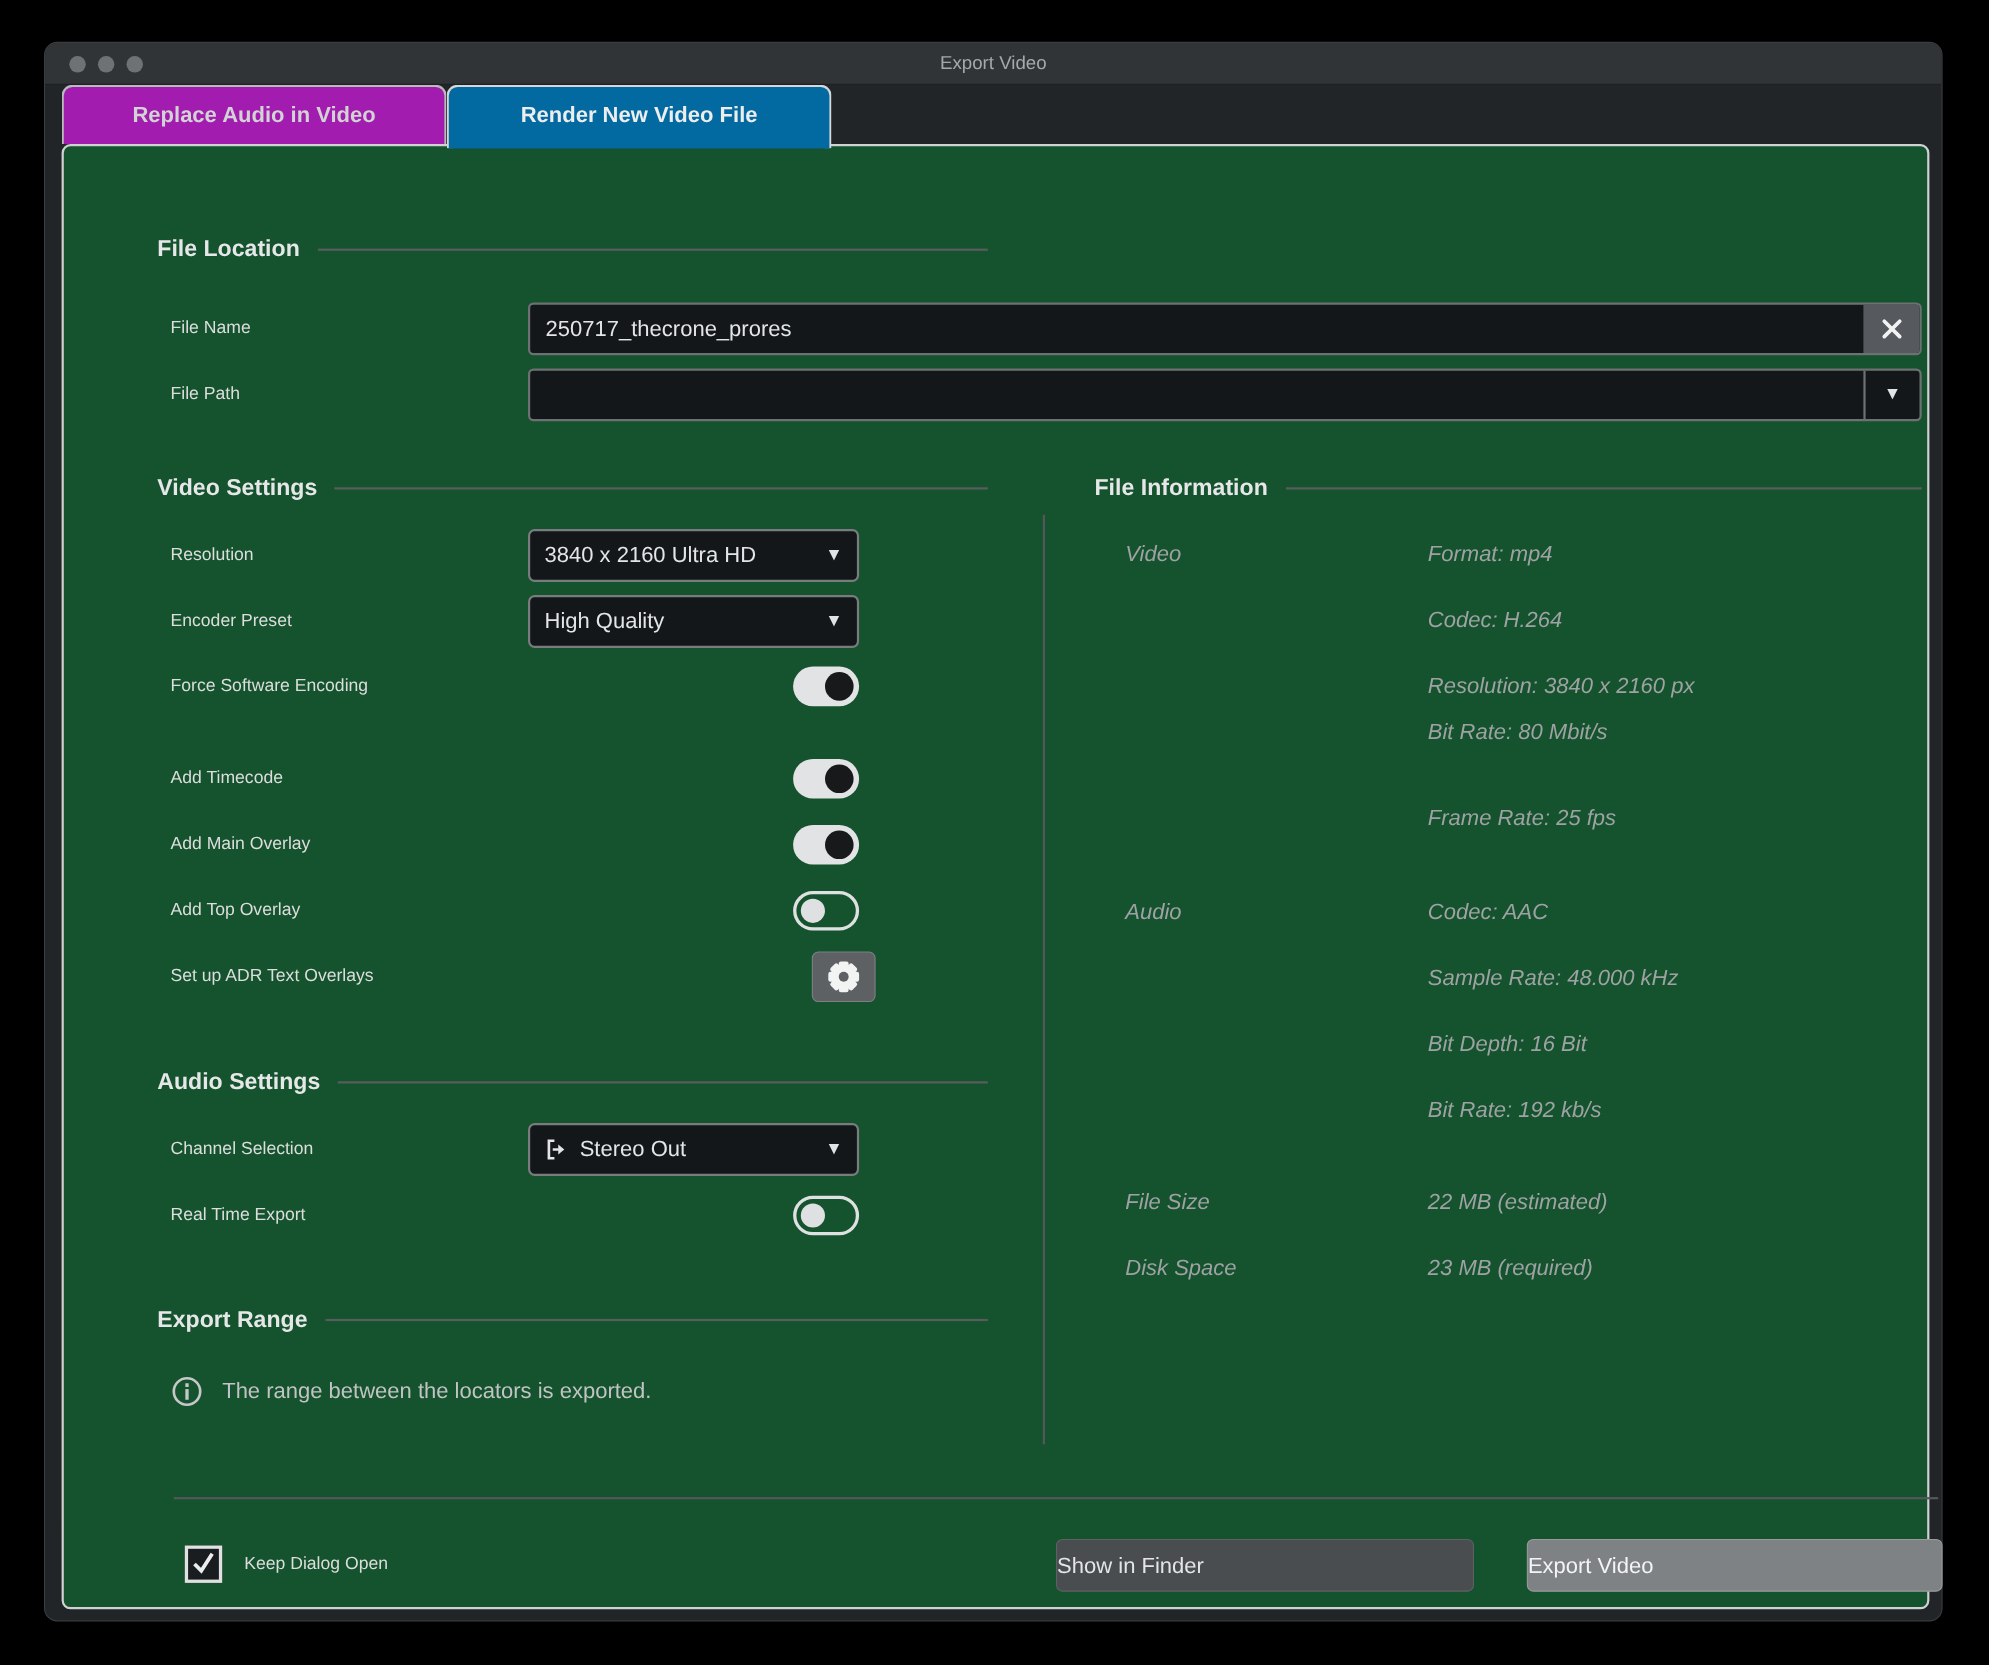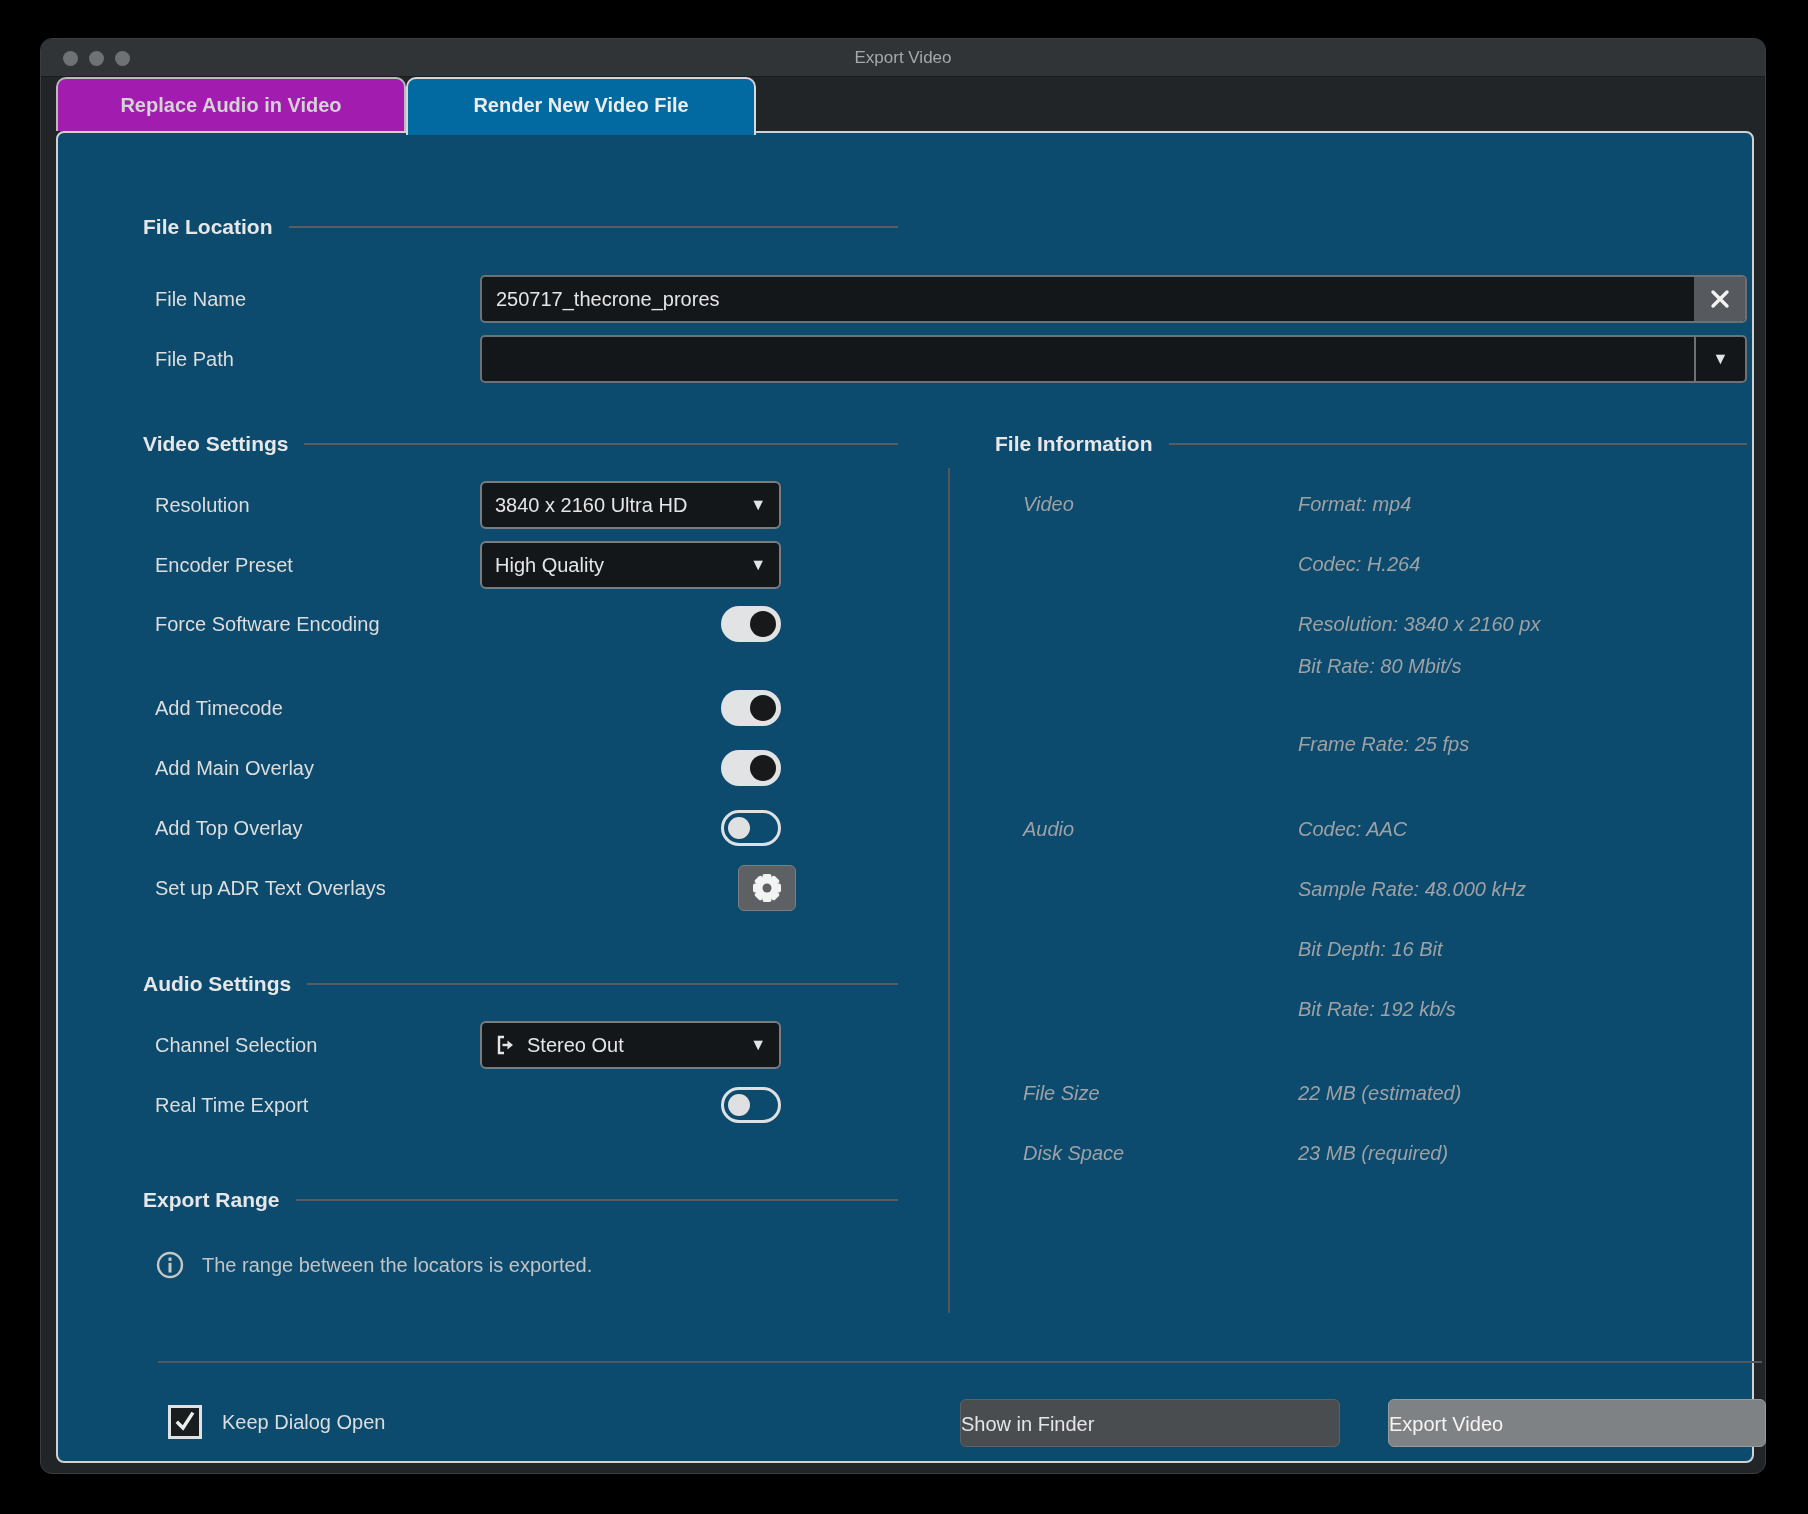--- a/index.html
+++ b/index.html
@@ -18,27 +18,27 @@
                text-align:center; color:#a6a8aa; font-size:17px; }
 
   
   .tab { position:absolute; top:38px; height:54px; width:350px; border-radius:10px 10px 0 0;
          text-align:center; line-height:52px; font-size:20px; font-weight:bold; }
   .tab-inactive { left:15px; background:#a21caf; border:2px solid #b9bbbc; border-bottom:none; color:#d2d3d4; z-index:1; }
   .tab-active   { left:365px; height:58px; background:#0369a1; border:2px solid #d6d7d8; border-bottom:none; color:#eceded; z-index:3; }
 
   
   .panel { position:absolute; left:15px; top:92px; width:1698px; height:1332px;
-           background:#0c4a6e; border:2px solid #d0d1d2; border-radius:8px; z-index:2; }
+           background:#14532d; border:2px solid #d0d1d2; border-radius:8px; z-index:2; }
 
   
   .section-h { position:absolute; display:flex; align-items:center; gap:16px; height:26px; }
   .section-h .txt { color:#e6e7e8; font-size:21px; font-weight:bold; white-space:nowrap; }
   .section-h .line { flex:1; height:2px; background:#5a5d5f; }
-  .lbl { position:absolute; color:#dcdddd; font-size:20px; height:24px; line-height:24px; white-space:nowrap; }
+  .lbl { position:absolute; color:#dcdddd; font-size:16px; height:24px; line-height:24px; white-space:nowrap; }
 
   .field { position:absolute; background:#14171a; border:2px solid #6e7173; border-radius:5px; }
   .field input { width:100%; height:100%; background:transparent; border:none; outline:none;
                  color:#e4e5e6; font-size:20px; font-family:"Liberation Sans", sans-serif; padding:4px 14px; }
   .side-btn { position:absolute; right:0; top:0; width:51px; height:100%; display:flex; align-items:center; justify-content:center; }
   .clear-btn { background:#56595d; border-radius:0 3px 3px 0; }
   .drop-btn  { border-left:2px solid #6e7173; }
 
   .select { position:absolute; width:301px; height:48px; background:#14171a; border:2px solid #797c7e;
             border-radius:6px; color:#e4e5e6; font-size:20px; display:flex; align-items:center; padding:0 40px 0 13px; gap:10px; }

